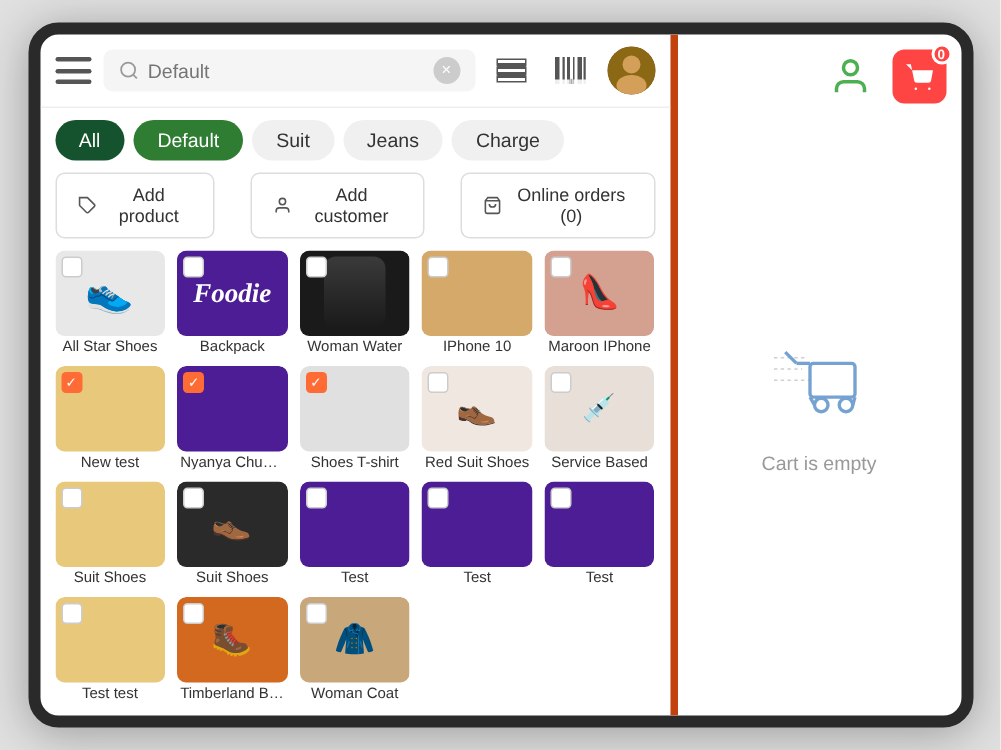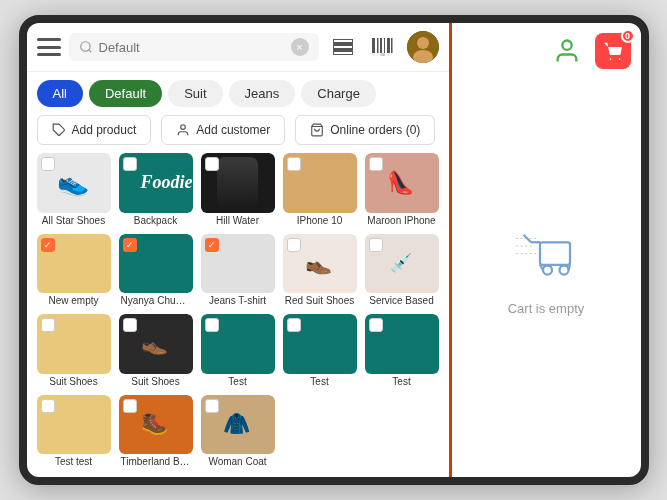--- a/index.html
+++ b/index.html
@@ -26,21 +26,21 @@
     .main-content {
       display: flex;
       flex: 1;
       overflow: hidden;
     }
     
     .left-panel {
       width: 425px;
       display: flex;
       flex-direction: column;
-      border-right: 3px solid #c2410c;
+      border-right: 5px solid #c2410c;
       overflow: hidden;
     }
     
     .top-bar {
       display: flex;
       align-items: center;
       padding: 8px 10px;
       gap: 8px;
       border-bottom: 1px solid #eee;
     }
@@ -120,36 +120,36 @@
     .cat-tab {
       padding: 6px 16px;
       border-radius: 20px;
       border: none;
       cursor: pointer;
       font-size: 13px;
       font-weight: 500;
       white-space: nowrap;
     }
     .cat-tab.active-orange {
-      background: #1d4ed8;
+      background: #14532d;
       color: #fff;
     }
     .cat-tab.active-green {
       background: #2E7D32;
       color: #fff;
     }
     .cat-tab.inactive {
       background: #f0f0f0;
       color: #333;
     }
     
     .action-buttons {
       display: flex;
       padding: 0 10px 8px;
-      gap: 10px;
+      gap: 24px;
     }
     .action-btn {
       display: flex;
       align-items: center;
       gap: 6px;
       padding: 7px 14px;
       border: 1.5px solid #ddd;
       border-radius: 6px;
       background: #fff;
       cursor: pointer;
@@ -179,21 +179,21 @@
       width: 100%;
       aspect-ratio: 1;
       background: #f0f0f0;
       border-radius: 6px;
       overflow: hidden;
       position: relative;
       display: flex;
       align-items: center;
       justify-content: center;
     }
-    .product-img.black-bg { background: #0f766e; justify-content: flex-end; }
+    .product-img.black-bg { background: #4c1d95; }
     .product-img.tan-bg { background: #D4A96A; }
     .product-img.light-tan { background: #E8C87A; }
     .checkbox-overlay {
       position: absolute;
       top: 4px;
       left: 4px;
       width: 14px;
       height: 14px;
       background: #fff;
       border-radius: 3px;
@@ -413,21 +413,21 @@
           </div>
           <span class="product-name">Backpack</span>
         </div>
 
 
         <div class="product-item">
           <div class="product-img" style="position:relative; background:#1a1a1a;">
             <div class="checkbox-overlay"></div>
             <div style="width:55%;height:85%;background:linear-gradient(to bottom, #3a3a3a, #1a1a1a);border-radius:8px;margin:auto;"></div>
           </div>
-          <span class="product-name">Hill Water</span>
+          <span class="product-name">Woman Water</span>
         </div>
 
         <div class="product-item">
           <div class="product-img tan-bg" style="position:relative;">
             <div class="checkbox-overlay"></div>
           </div>
           <span class="product-name">IPhone 10</span>
         </div>
 
         <div class="product-item">
@@ -435,35 +435,35 @@
             <div class="checkbox-overlay"></div>
             <span style="font-size:22px;">👠</span>
           </div>
           <span class="product-name">Maroon IPhone</span>
         </div>
 
         <div class="product-item">
           <div class="product-img light-tan" style="position:relative;">
             <div class="checkbox-checked">✓</div>
           </div>
-          <span class="product-name">New empty</span>
+          <span class="product-name">New test</span>
         </div>
 
         <div class="product-item">
           <div class="product-img black-bg" style="position:relative;">
             <div class="checkbox-checked">✓</div>
           </div>
           <span class="product-name">Nyanya Chungu</span>
         </div>
 
         <div class="product-item">
           <div class="product-img" style="position:relative; background:#e0e0e0;">
             <div class="checkbox-checked">✓</div>
           </div>
-          <span class="product-name">Jeans T-shirt</span>
+          <span class="product-name">Shoes T-shirt</span>
         </div>
 
         <div class="product-item">
           <div class="product-img" style="position:relative; background:#f0e8e0;">
             <div class="checkbox-overlay"></div>
             <span style="font-size:22px;">👞</span>
           </div>
           <span class="product-name">Red Suit Shoes</span>
         </div>
 

